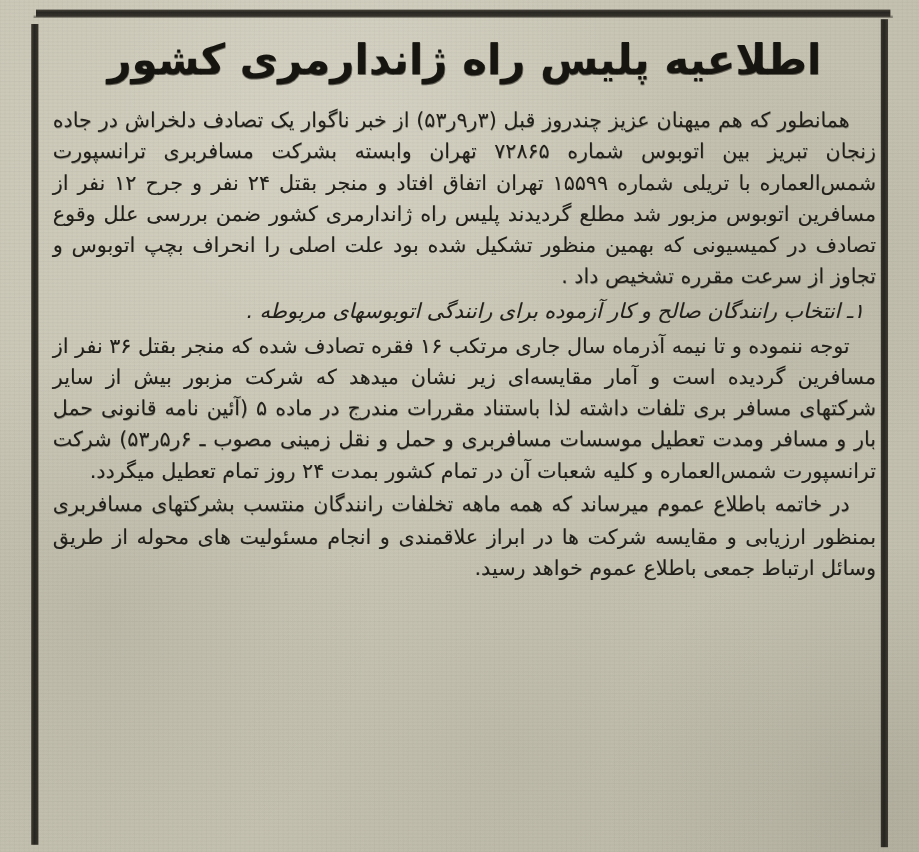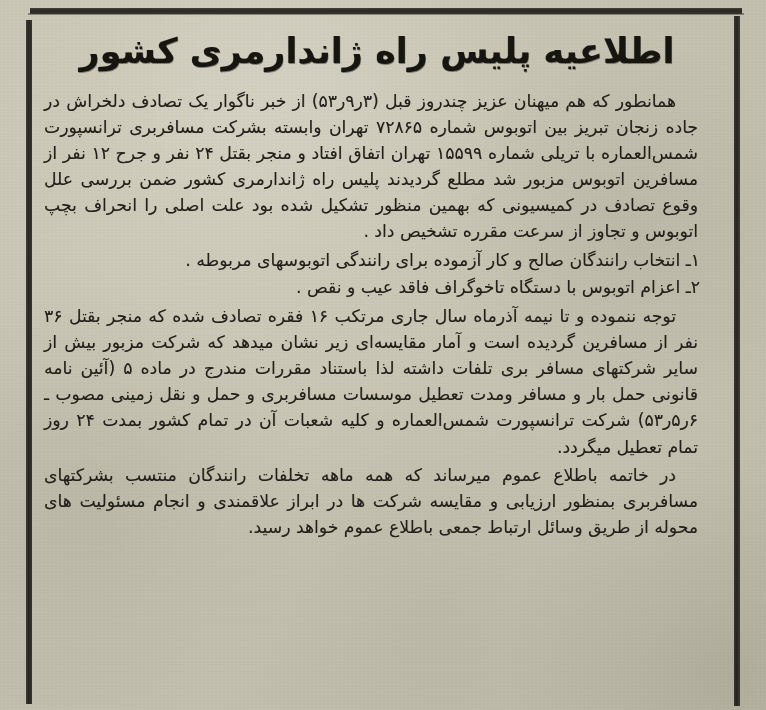--- a/index.html
+++ b/index.html
@@ -48,21 +48,21 @@
   }
   .rule-right{
     position:absolute;right:26px;top:16px;width:6px;height:690px;
     background:linear-gradient(90deg,#2d2b24 0%,#1c1a15 45%,#35322b 100%);
     opacity:.93;
   }
 
   
   .content{
     position:absolute;
-    left:44px;right:56px;top:24px;
+    left:44px;right:36px;top:24px;
     text-align:justify;
     color:#1e1c17;
   }
 
   .headline{
     text-align:center;
     font-size:35px;
     font-weight:bold;
     letter-spacing:-1px;
     line-height:1.25;
@@ -73,23 +73,23 @@
   }
 
   .body-col{
     font-size:17.2px;
     line-height:1.52;
     text-align:justify;
     text-justify:inter-word;
     color:#211f19;
     text-shadow:0.35px 0.35px 0 rgba(35,33,26,.32);
   }
-  p.para{margin:0 12px 2px 0;text-indent:22px;}
+  p.para{margin:0 0 2px 0;text-indent:22px;}
   ol.items{margin:1px 0 3px 0;padding:0;list-style:none;}
-  ol.items li{margin:0 0 1px 0;text-indent:10px;}
+  ol.items li{margin:0 0 1px 0;text-indent:10px;font-style:italic;}
 
   
   .content{filter:blur(.18px);}
 </style>
 </head>
 <body>
 
 <div class="page"></div>
 <div class="mottle"></div>
 
@@ -101,21 +101,20 @@
 
   <h1 class="headline">اطلاعیه پلیس راه ژاندارمری کشور</h1>
 
   <div class="body-col">
 
     <p class="para">همانطور که هم میهنان عزیز چندروز قبل (۳ر۹ر۵۳) از خبر ناگوار یک تصادف دلخراش در جاده زنجان تبریز بین اتوبوس شماره ۷۲۸۶۵ تهران وابسته بشرکت مسافربری ترانسپورت شمس‌العماره با تریلی شماره ۱۵۵۹۹ تهران اتفاق افتاد و منجر بقتل ۲۴ نفر و جرح ۱۲ نفر از مسافرین اتوبوس مزبور شد مطلع گردیدند پلیس راه ژاندارمری کشور ضمن بررسی علل وقوع تصادف در کمیسیونی که بهمین منظور تشکیل شده بود علت اصلی را انحراف بچپ اتوبوس و تجاوز از سرعت مقرره تشخیص داد .</p>
 
 
     <ol class="items">
       <li>۱ـ انتخاب رانندگان صالح و کار آزموده برای رانندگی اتوبوسهای مربوطه .</li>
-      <li>۲ـ اعزام اتوبوس با دستگاه تاخوگراف فاقد عیب و نقص .</li>
     </ol>
 
     <p class="para">توجه ننموده و تا نیمه آذرماه سال جاری مرتکب ۱۶ فقره تصادف شده که منجر بقتل ۳۶ نفر از مسافرین گردیده است و آمار مقایسه‌ای زیر نشان میدهد که شرکت مزبور بیش از سایر شرکتهای مسافر بری تلفات داشته لذا باستناد مقررات مندرج در ماده ۵ (آئین نامه قانونی حمل بار و مسافر ومدت تعطیل موسسات مسافربری و حمل و نقل زمینی مصوب ـ ۶ر۵ر۵۳) شرکت ترانسپورت شمس‌العماره و کلیه شعبات آن در تمام کشور بمدت ۲۴ روز تمام تعطیل میگردد.</p>
 
     <p class="para">در خاتمه باطلاع عموم میرساند که همه ماهه تخلفات رانندگان منتسب بشرکتهای مسافربری بمنظور ارزیابی و مقایسه شرکت ها در ابراز علاقمندی و انجام مسئولیت های محوله از طریق وسائل ارتباط جمعی باطلاع عموم خواهد رسید.</p>
 
   </div>
 </div>
 
 </body></html>

